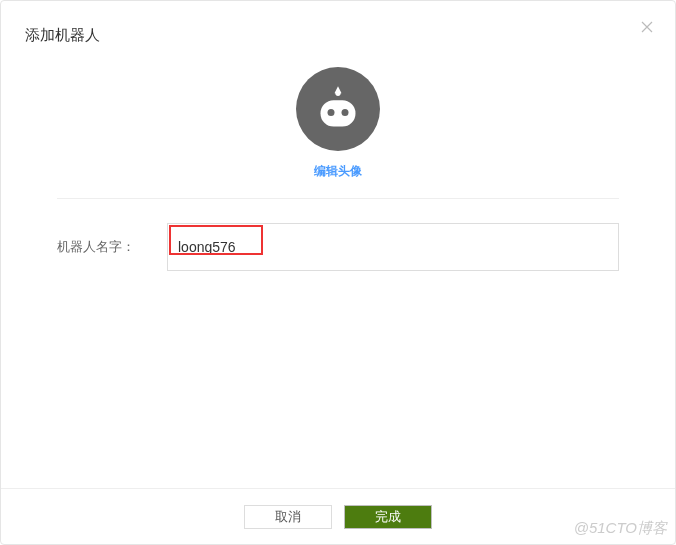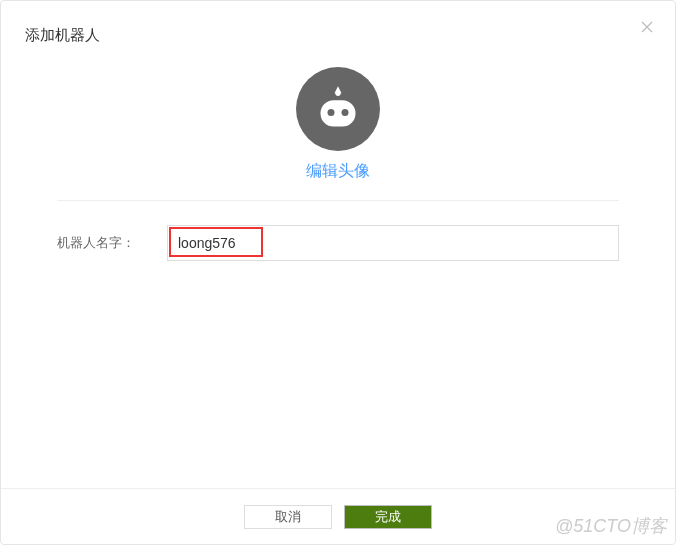--- a/index.html
+++ b/index.html
@@ -40,22 +40,23 @@
       border-radius: 50%;
       background: #666;
       margin: 0 auto 10px;
       display: flex;
       align-items: center;
       justify-content: center;
     }
     .avatar svg { width: 56px; height: 56px; }
     .edit-avatar {
       color: #4a9bff;
-      font-size: 16px;
-      cursor: pointer;
+      font-size: 12px;
+      cursor: pointer;
+      font-weight: bold;
     }
     .form-area {
       padding: 0 56px;
       margin-top: 12px;
     }
     .divider {
       border: none;
       border-top: 1px solid #eee;
       margin-bottom: 24px;
     }
@@ -69,21 +70,21 @@
       font-size: 13px;
       color: #666;
       text-align: left;
     }
     .input-wrap {
       flex: 1;
       position: relative;
     }
     .text-input {
       width: 100%;
-      height: 36px;
+      height: 48px;
       border: 1px solid #ddd;
       padding: 0 10px;
       font-size: 14px;
       color: #333;
       outline: none;
     }
     .highlight-box {
       position: absolute;
       border: 2px solid #ee3333;
       pointer-events: none;
@@ -149,21 +150,21 @@
     }
     .btn-primary {
       background: #4d7c0f;
       border-color: #bfbfbf;
       color: #fff;
     }
     .watermark {
       position: absolute;
       right: 8px;
       bottom: 6px;
-      font-size: 18px;
+      font-size: 15px;
       color: #ccc;
       font-style: italic;
       pointer-events: none;
     }
   </style>
 </head>
 <body>
 
 <div class="header">
   <div class="title">添加机器人</div>

